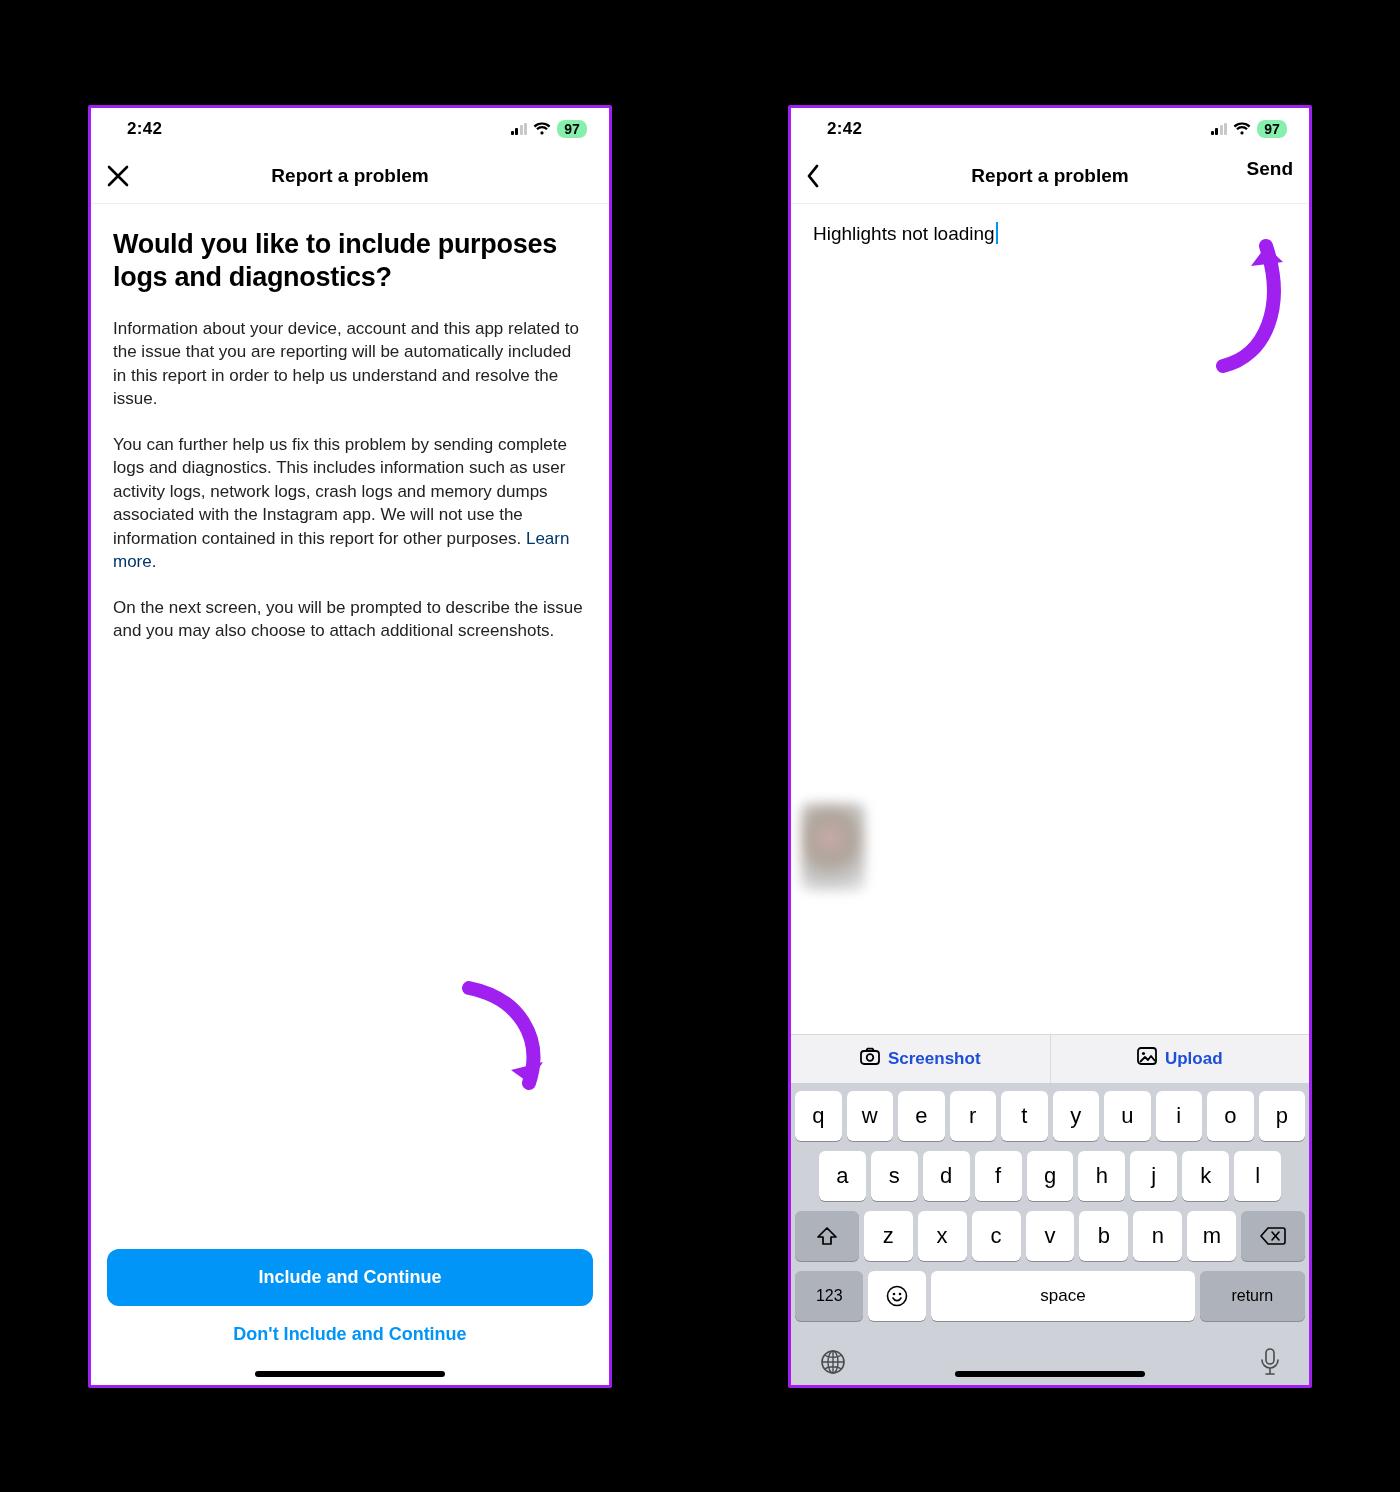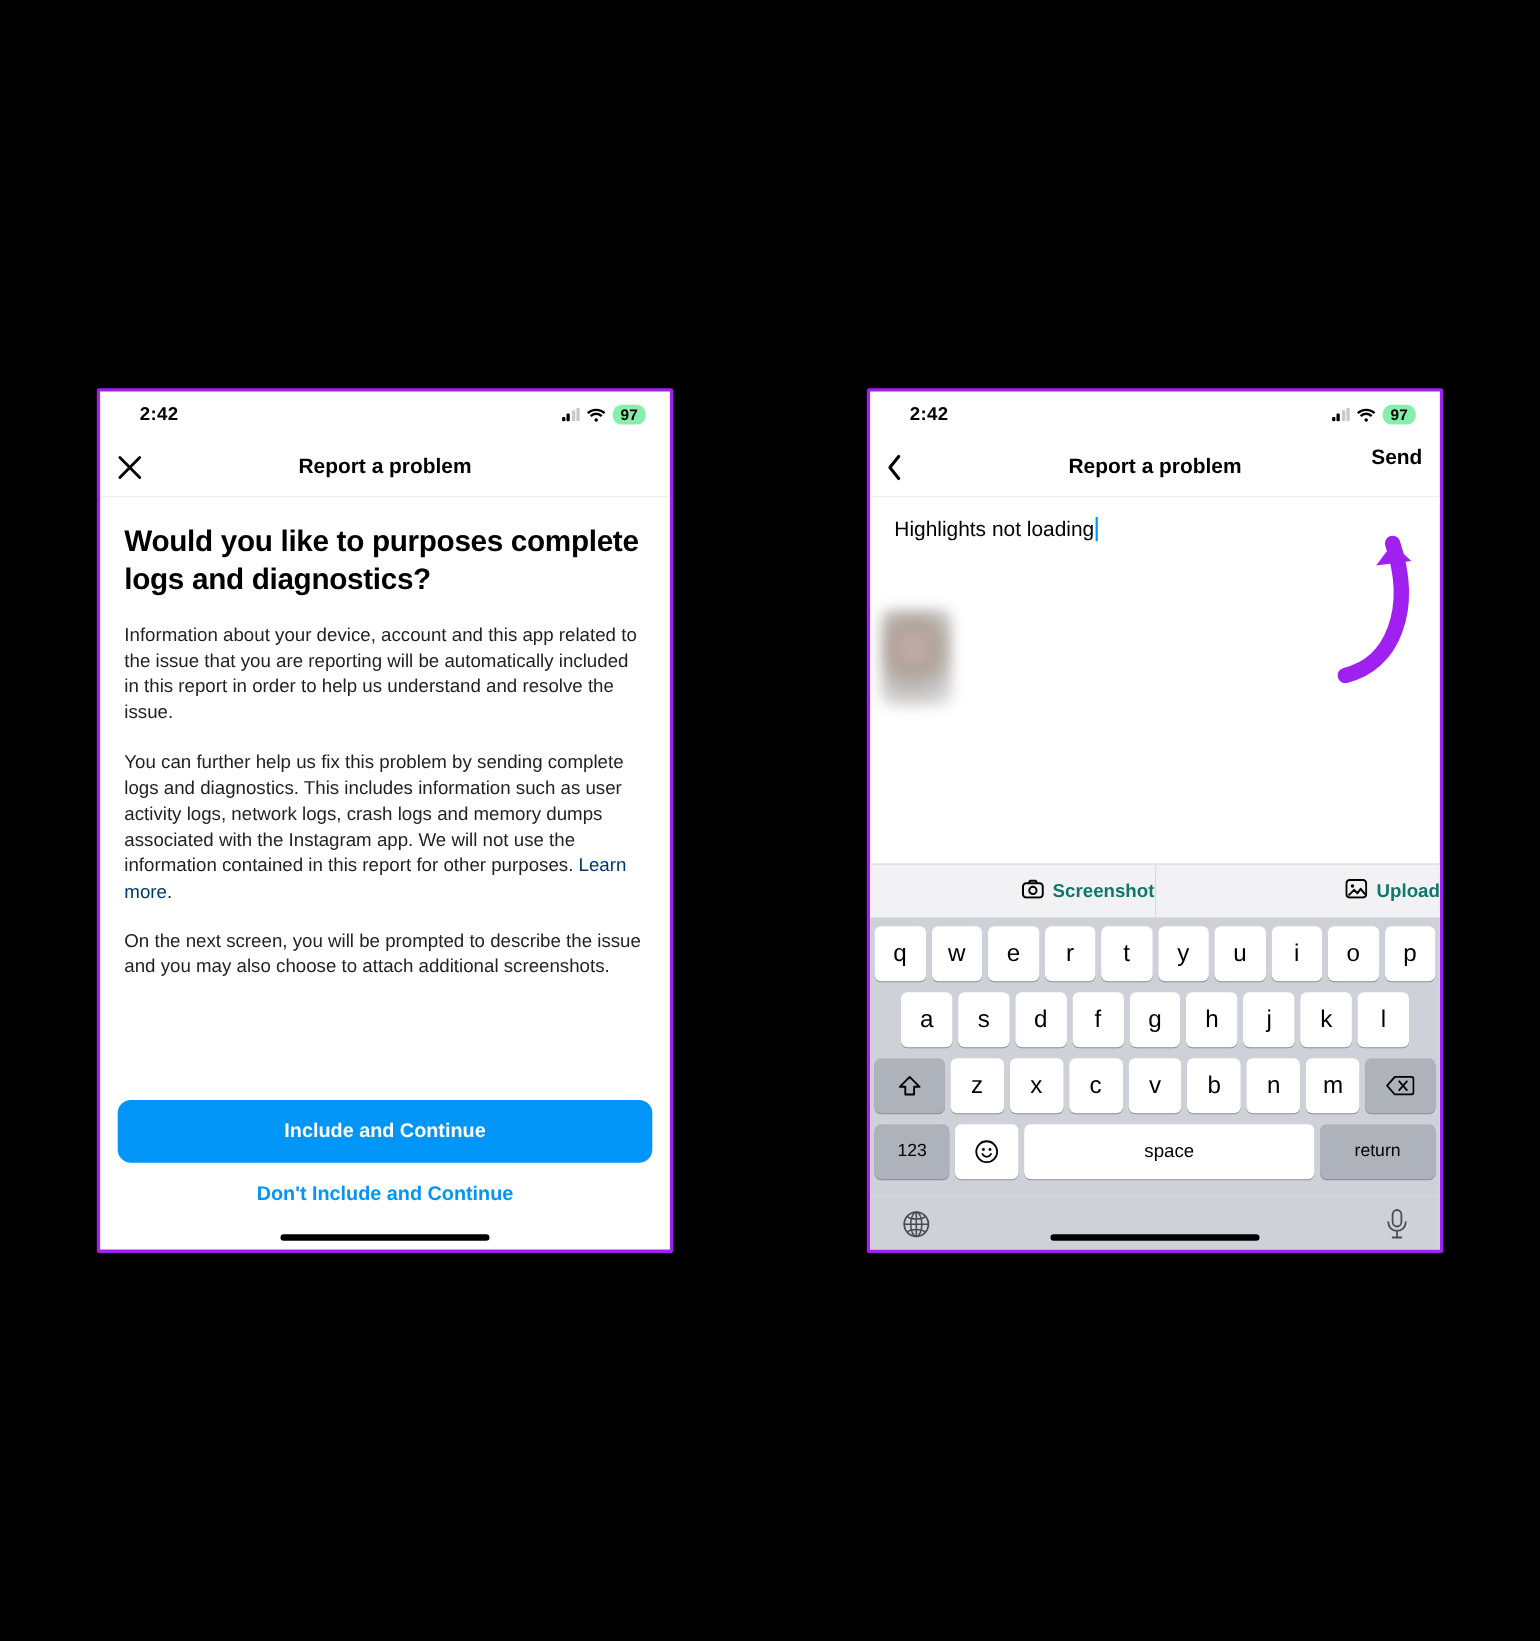--- a/index.html
+++ b/index.html
@@ -16,21 +16,21 @@
     display: flex;
     justify-content: center;
     align-items: center;
   }
   .frame-left { left: 0; top: 0; width: 700px; height: 1492px; }
   .frame-right { left: 700px; top: 0; width: 700px; height: 1492px; }
   .phone {
     background: #fff;
     border: 3px solid #a020f0;
     width: 524px;
-    height: 786px;
+    height: 1283px;
     position: relative;
     border-radius: 2px;
     overflow: hidden;
   }
   
   .status-bar {
     height: 42px;
     display: flex;
     justify-content: space-between;
     align-items: center;
@@ -122,22 +122,22 @@
     filter: blur(6px);
     opacity: 0.6;
   }
   
   .kb-container { position:absolute; left:0; right:0; bottom:0; }
   .kb-actions {
     display:flex; background:#f2f2f4;
     border-top:1px solid #d9d9db;
   }
   .kb-action {
-    flex:1; display:flex; align-items:center; justify-content:flex-end; gap:8px;
-    font-size:17px; font-weight:600; color:#0f766e; height:48px;
+    flex:1; display:flex; align-items:center; justify-content:center; gap:8px;
+    font-size:17px; font-weight:600; color:#1d4ed8; height:48px;
   }
   .kb-action:first-child { border-right:1px solid #d9d9db; }
   .kb-suggest {
     display:flex; background:#ced1d7;
   }
   .kb-suggest > div {
     flex:1; text-align:center; font-size:19px; color:#333;
     padding:14px 0;
   }
   .kb-suggest > div + div { border-left:1px solid #b7bac0; margin-top:8px; margin-bottom:8px; padding-top:6px; padding-bottom:6px;}
@@ -194,21 +194,21 @@
         <div class="close-x">
           <svg width="26" height="26" viewBox="0 0 26 26">
               <path d="M4 4l18 18M22 4L4 22" stroke="#000" stroke-width="2.6" stroke-linecap="round"></path>
             </svg>
         </div>
       </div>
       <div class="title">Report a problem</div>
     </div>
 
     <div class="body-left">
-      <div class="heading">Would you like to purposes complete logs and diagnostics?</div>
+      <div class="heading">Would you like to include purposes logs and diagnostics?</div>
       <div class="para">Information about your device, account and this app related to the issue that you are reporting will be automatically included in this report in order to help us understand and resolve the issue.</div>
       <div class="para">
         <span>You can further help us fix this problem by sending complete logs and diagnostics. This includes information such as user activity logs, network logs, crash logs and memory dumps associated with the Instagram app. We will not use the information contained in this report for other purposes. </span><span class="learn-more">Learn more</span><span>.</span>
       </div>
       <div class="para">On the next screen, you will be prompted to describe the issue and you may also choose to attach additional screenshots.</div>
     </div>
 
     <div class="bottom-actions">
       <div class="btn-primary">Include and Continue</div>
       <div class="btn-link">Don't Include and Continue</div>

